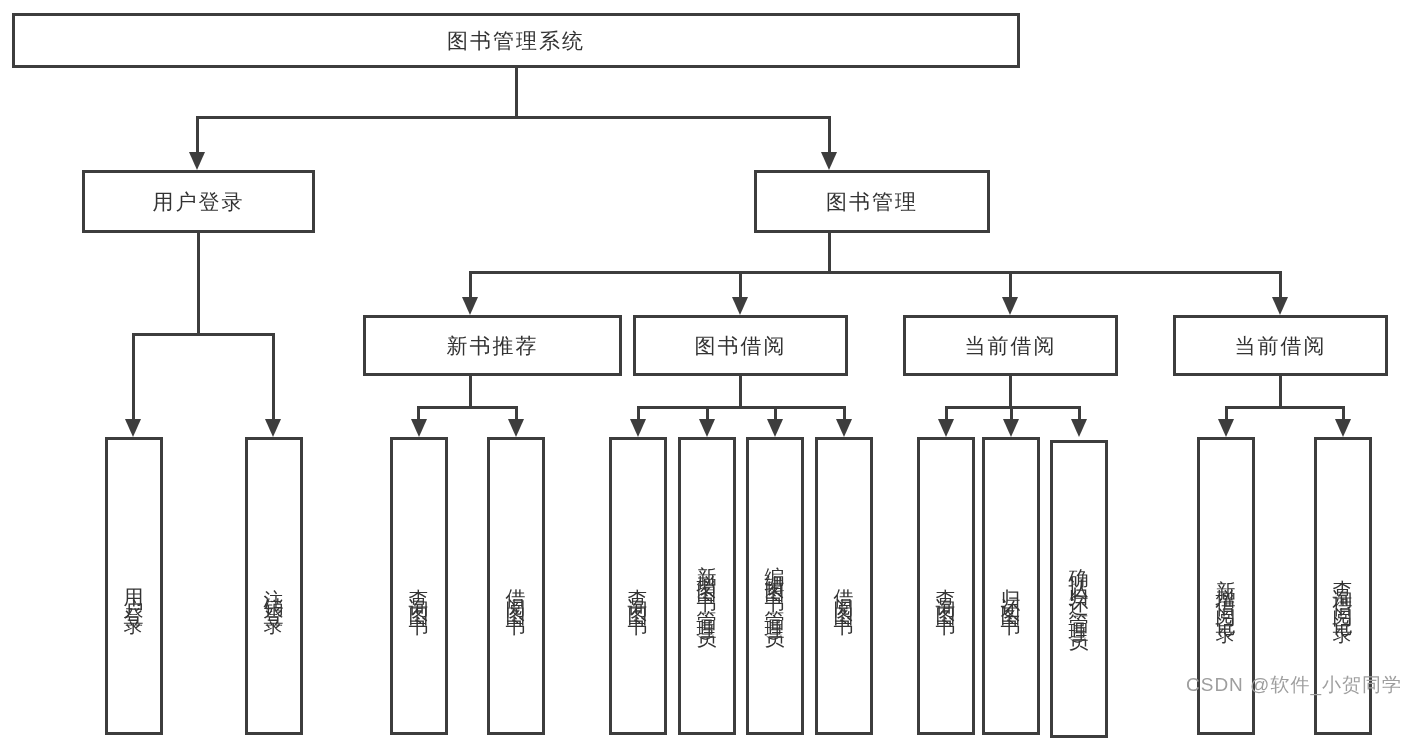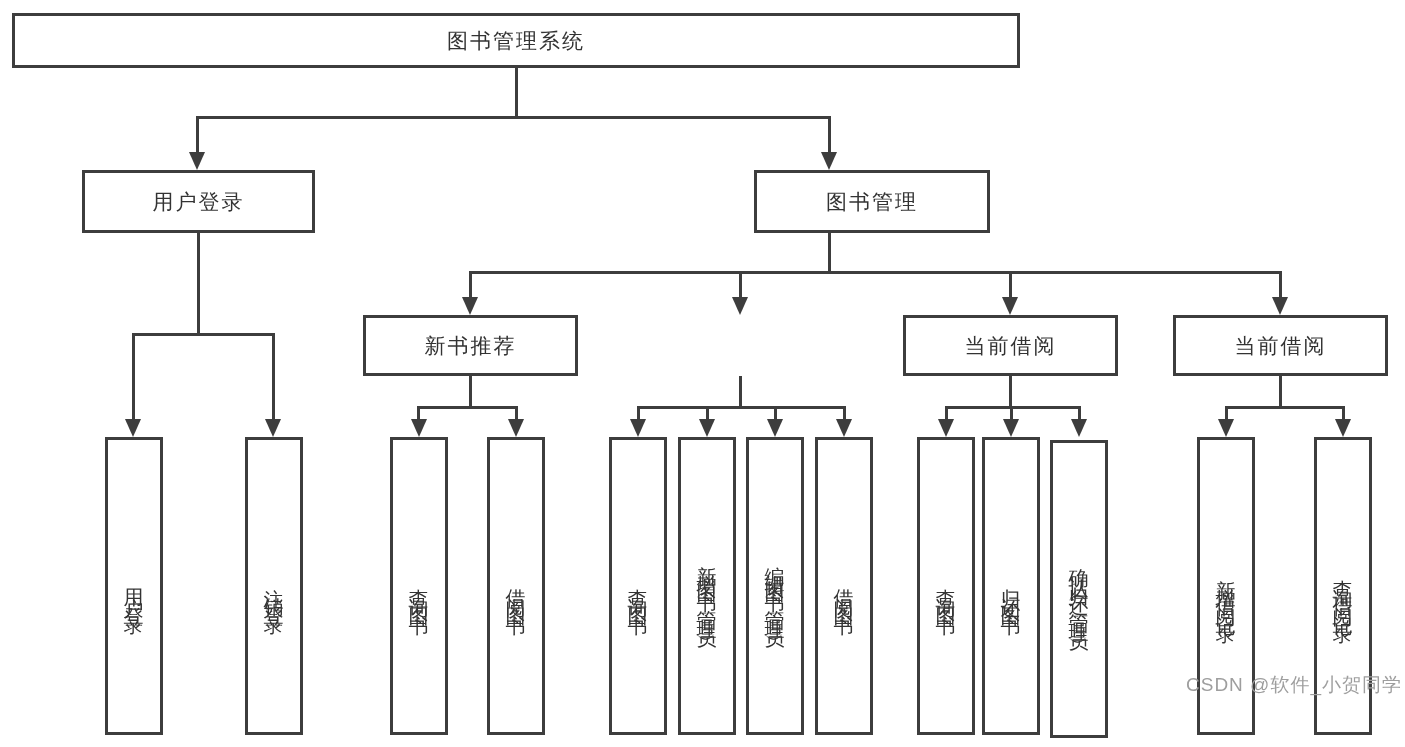--- a/index.html
+++ b/index.html
@@ -97,21 +97,22 @@
   <div class="hline" style="left:468.5px; top:271px; width:813px;"></div>
   <div class="vline" style="left:468.5px; top:273px; height:27px;"></div>
   <div class="arrowhead" style="left:462px; top:297px;"></div>
   <div class="vline" style="left:738.5px; top:273px; height:27px;"></div>
   <div class="arrowhead" style="left:732px; top:297px;"></div>
   <div class="vline" style="left:1008.5px; top:273px; height:27px;"></div>
   <div class="arrowhead" style="left:1002px; top:297px;"></div>
   <div class="vline" style="left:1278.5px; top:273px; height:27px;"></div>
   <div class="arrowhead" style="left:1272px; top:297px;"></div>
 
-  <div class="box" style="left:363px; top:315px; width:215px; height:61px;">新书推荐</div>
+  <div class="box" style="left:363px; top:315px; width:259px; height:61px;">新书推荐</div>
+  <div class="box" style="left:633px; top:315px; width:215px; height:61px;">图书借阅</div>
   <div class="box" style="left:903px; top:315px; width:215px; height:61px;">当前借阅</div>
   <div class="box" style="left:1173px; top:315px; width:215px; height:61px;">当前借阅</div>
 
   <div class="vline" style="left:468.5px; top:376px; height:32px;"></div>
   <div class="hline" style="left:417px; top:406px; width:100px;"></div>
   <div class="vline" style="left:417px; top:406px; height:16px;"></div>
   <div class="arrowhead" style="left:410.5px; top:419px;"></div>
   <div class="vline" style="left:514.5px; top:406px; height:16px;"></div>
   <div class="arrowhead" style="left:508px; top:419px;"></div>
 

